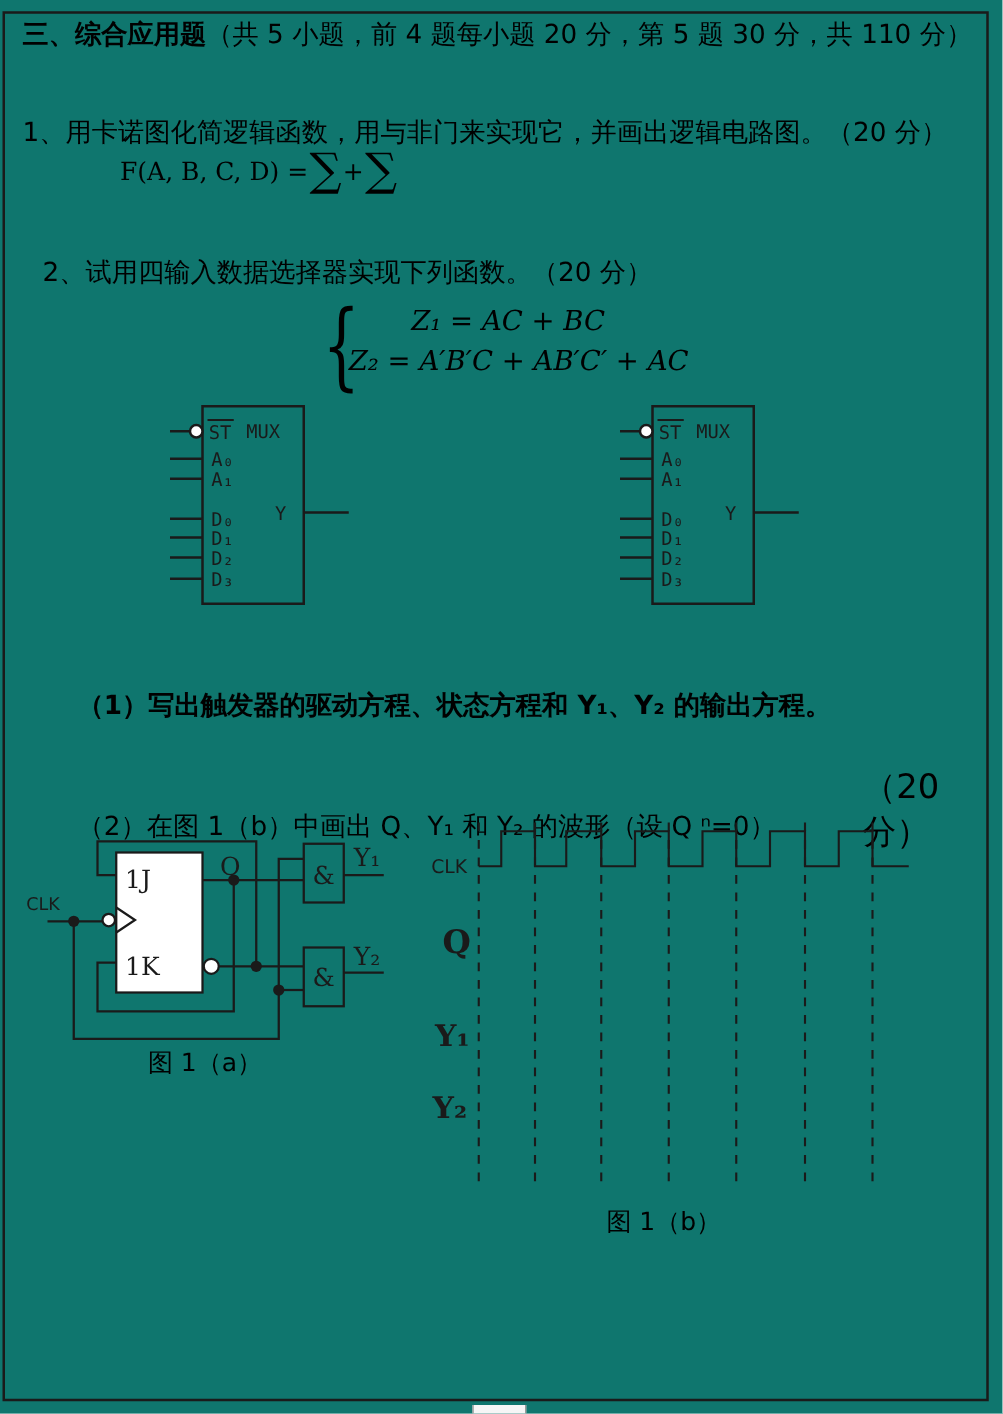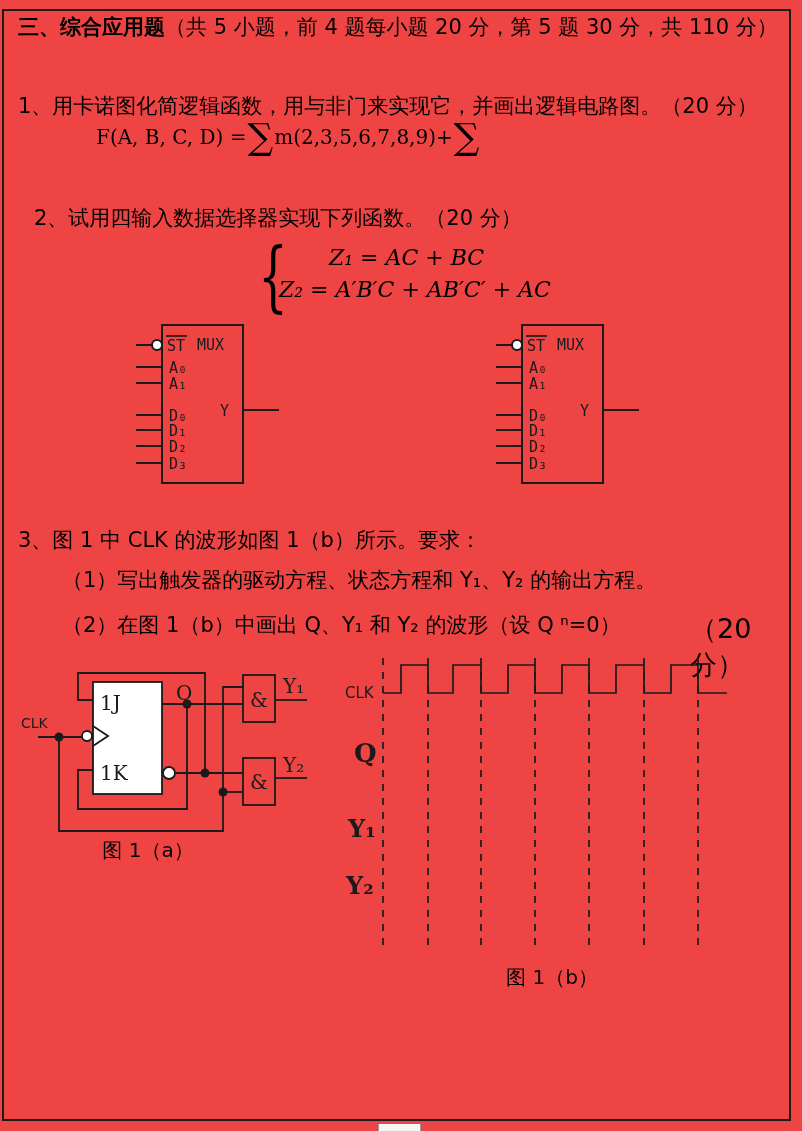--- a/index.html
+++ b/index.html
@@ -1,54 +1,54 @@
 <!DOCTYPE html>
 <html><head>
 <meta charset="utf-8">
 <style>
   html,body { margin:0; padding:0; background:#fff; }
   .page {
-    position:relative; width:802px; height:1131px; background:#ef4444;
+    position:relative; width:802px; height:1131px; background:#0f766e;
     color:#000; overflow:hidden;
     font-family:"DejaVu Sans","Liberation Sans",sans-serif;
   }
   .abs { position:absolute; }
   .page-border {
     left:2px; top:9px; width:789px; height:1112px;
     border:2px solid #1a1a1a; box-sizing:border-box;
   }
   .doc-title { left:18px; top:13px; font-size:21px; white-space:nowrap; }
   .doc-title .b { font-weight:bold; }
   .q-text { font-size:21px; white-space:nowrap; }
   #q1-text { left:18px; top:92px; }
   #q2-text { left:34px; top:204px; }
   #q3-text { left:18px; top:526px; }
   .sub-item { font-size:21px; white-space:nowrap; }
-  #q3-item1 { left:62px; top:566px; }
-  #q3-item2 { left:62px; top:611px; }
+  #q3-item1 { left:62px; top:550px;font-weight:bold; }
+  #q3-item2 { left:62px; top:647px; }
   #q3-item2-score { left:690px; top:611px; font-size:27px; }
   .formula {
     left:96px; top:116px; font-family:"DejaVu Serif","Liberation Serif",serif;
     font-size:20px; display:flex; align-items:center; height:42px; white-space:nowrap;text-align:center;
   }
   .formula .sigma { font-size:36px; font-weight:normal; margin:0 1px; transform:translateY(-1px); }
   .eq-brace {
     left:258px; top:238px; font-size:76px; font-weight:200;
     font-family:"DejaVu Serif","Liberation Serif",serif;
     transform:scaleX(0.62); transform-origin:left top; line-height:76px;
   }
   .eq-line {
     font-family:"DejaVu Serif","Liberation Serif",serif; font-style:italic;
     font-size:22px; white-space:nowrap;
   }
   #eq-1 { left:329px; top:245px; }
   #eq-2 { left:279px; top:277px; }
   .caption { font-size:20px; text-align:center; white-space:nowrap; }
-  #caption-a { left:88px; top:837px; width:120px; }
-  #caption-b { left:487px; top:964px; width:130px; }
+  #caption-a { left:104px; top:837px; width:120px; }
+  #caption-b { left:466px; top:964px; width:130px; }
   .page-stub {
     left:378px; top:1124px; width:43px; height:7px; background:#f6f6f6;
     border-left:1px solid #999; border-right:1px solid #999; box-sizing:border-box;
   }
   svg { position:absolute; overflow:visible; }
   svg text { font-family:"DejaVu Sans Mono","Liberation Mono",monospace; }
   text.serif { font-family:"DejaVu Serif","Liberation Serif",serif; }
   text.sans  { font-family:"DejaVu Sans","Liberation Sans",sans-serif; }
 </style>
 </head>
@@ -58,21 +58,20 @@
 
   <div class="abs page-border"></div>
 
   <div class="abs doc-title"><span class="b">三、综合应用题</span><span>（共 5 小题，前 4 题每小题 20 分，第 5 题 30 分，共 110 分）</span></div>
 
   <div id="q1-text" class="abs q-text">1、用卡诺图化简逻辑函数，用与非门来实现它，并画出逻辑电路图。（20 分）</div>
 
   <div class="abs formula">
     <span>F(A, B, C, D) = </span>
     <span class="sigma">∑</span>
-    <span>m(2,3,5,6,7,8,9)</span>
     <span> + </span>
     <span class="sigma">∑</span>
   </div>
 
   <div id="q2-text" class="abs q-text">2、试用四输入数据选择器实现下列函数。（20 分）</div>
 
   <div class="abs eq-brace">{</div>
   <div id="eq-1" class="abs eq-line">Z₁ = AC + BC</div>
   <div id="eq-2" class="abs eq-line">Z₂ = A′B′C + AB′C′ + AC</div>
 
@@ -123,21 +122,20 @@
       <text x="38" y="53">A₀</text>
       <text x="38" y="69">A₁</text>
       <text x="38" y="101">D₀</text>
       <text x="38" y="116">D₁</text>
       <text x="38" y="132">D₂</text>
       <text x="38" y="149">D₃</text>
       <text x="89" y="96">Y</text>
     </g>
   </svg>
 
-  <div id="q3-text" class="abs q-text">3、图 1 中 CLK 的波形如图 1（b）所示。要求：</div>
   <div id="q3-item1" class="abs sub-item">（1）写出触发器的驱动方程、状态方程和 Y₁、Y₂ 的输出方程。</div>
   <div id="q3-item2" class="abs sub-item">（2）在图 1（b）中画出 Q、Y₁ 和 Y₂ 的波形（设 Q ⁿ=0）</div>
   <div id="q3-item2-score" class="abs">（20 分）</div>
 
   <svg style="left:20px; top:660px;" width="320" height="215" viewBox="0 0 320 215">
     <g stroke="#1a1a1a" stroke-width="1.8" fill="none">
       <polyline points="73,40 58,40 58,13 185,13 185,113"></polyline>
       <polyline points="73,110 58,110 58,149 167,149 167,44"></polyline>
       <rect x="73" y="22" width="69" height="112" fill="#fff"></rect>
       <line x1="18" y1="77" x2="62" y2="77"></line>

